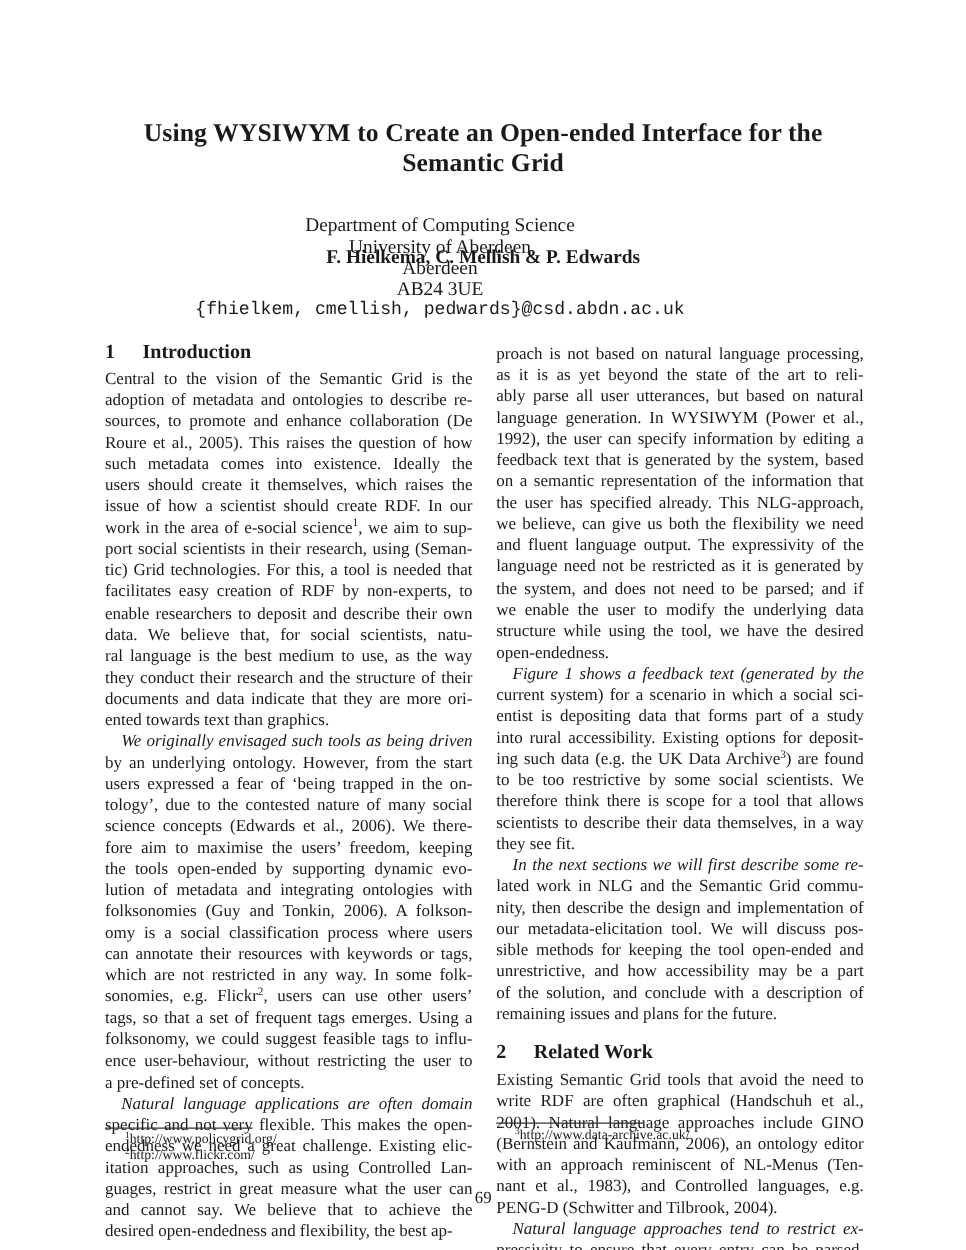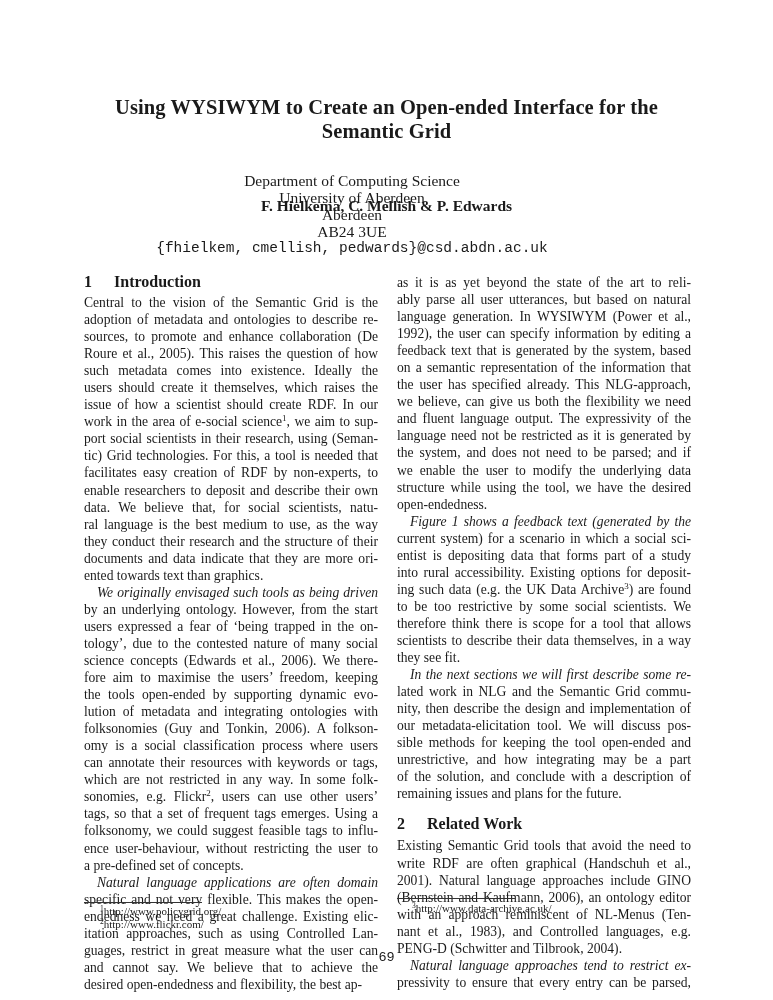--- a/index.html
+++ b/index.html
@@ -19,21 +19,21 @@
   .line { display: block; font-size: 13.6px; line-height: 17.05px; height: 17.05px;
           white-space: nowrap; text-align: justify; text-align-last: justify; }
   .line.last { text-align-last: left; }
   .line.indent { text-indent: 13px; font-style: italic; }
   .heading { font-weight: bold; font-size: 16px; line-height: 20px; height: 20px; white-space: nowrap; }
   .heading .num { display: inline-block; width: 30px; }
   sup { font-size: 9px; line-height: 0; vertical-align: 5px; }
   .fn-rule { position: absolute; height: 1px; background: #333; width: 118px; }
   .fn { position: absolute; font-size: 11px; line-height: 13px; white-space: nowrap; }
   .fn sup { font-size: 7.5px; vertical-align: 4px; }
-  .pageno { position: absolute; left: 0; width: 773px; top: 950px; text-align: center; font-size: 13.5px; font-family: Liberation Mono, monospace; }
+  .pageno { position: absolute; left: 0; width: 773px; top: 950px; text-align: center; font-size: 13.5px; }
 </style>
 </head>
 <body>
 
 <div class="title">
   <div>Using WYSIWYM to Create an Open-ended Interface for the</div>
   <div>Semantic Grid</div>
 </div>
 <div class="authors">F. Hielkema, C. Mellish &amp; P. Edwards</div>
 <div class="affil">
@@ -97,20 +97,21 @@
 <div class="fn-rule" style="left:84px; top:902px;"></div>
 <div class="fn" style="left:100px; top:905px;">
   <sup>1</sup><span>http://www.policygrid.org/</span>
 </div>
 <div class="fn" style="left:100px; top:918px;">
   <sup>2</sup><span>http://www.flickr.com/</span>
 </div>
 
 <div class="col right" style="top:274px;">
   <div id="right-lines">
+      <span class="line"><span>proach is not based on natural language processing,</span></span>
       <span class="line"><span>as it is as yet beyond the state of the art to reli-</span></span>
       <span class="line"><span>ably parse all user utterances, but based on natural</span></span>
       <span class="line"><span>language generation. In WYSIWYM (Power et al.,</span></span>
       <span class="line"><span>1992), the user can specify information by editing a</span></span>
       <span class="line"><span>feedback text that is generated by the system, based</span></span>
       <span class="line"><span>on a semantic representation of the information that</span></span>
       <span class="line"><span>the user has specified already. This NLG-approach,</span></span>
       <span class="line"><span>we believe, can give us both the flexibility we need</span></span>
       <span class="line"><span>and fluent language output. The expressivity of the</span></span>
       <span class="line"><span>language need not be restricted as it is generated by</span></span>
@@ -125,21 +126,21 @@
       <span class="line"><span>ing such data (e.g. the UK Data Archive</span><sup>3</sup><span>) are found</span></span>
       <span class="line"><span>to be too restrictive by some social scientists. We</span></span>
       <span class="line"><span>therefore think there is scope for a tool that allows</span></span>
       <span class="line"><span>scientists to describe their data themselves, in a way</span></span>
       <span class="line last"><span>they see fit.</span></span>
       <span class="line indent"><span>In the next sections we will first describe some re-</span></span>
       <span class="line"><span>lated work in NLG and the Semantic Grid commu-</span></span>
       <span class="line"><span>nity, then describe the design and implementation of</span></span>
       <span class="line"><span>our metadata-elicitation tool. We will discuss pos-</span></span>
       <span class="line"><span>sible methods for keeping the tool open-ended and</span></span>
-      <span class="line"><span>unrestrictive, and how integrating may be a part</span></span>
+      <span class="line"><span>unrestrictive, and how accessibility may be a part</span></span>
       <span class="line"><span>of the solution, and conclude with a description of</span></span>
       <span class="line last"><span>remaining issues and plans for the future.</span></span>
     </div>
   <div style="height:12px"></div>
   <div class="heading">
     <span class="num">2</span><span>Related Work</span>
   </div>
   <div style="height:3px"></div>
   <div id="right-lines-2">
       <span class="line"><span>Existing Semantic Grid tools that avoid the need to</span></span>

